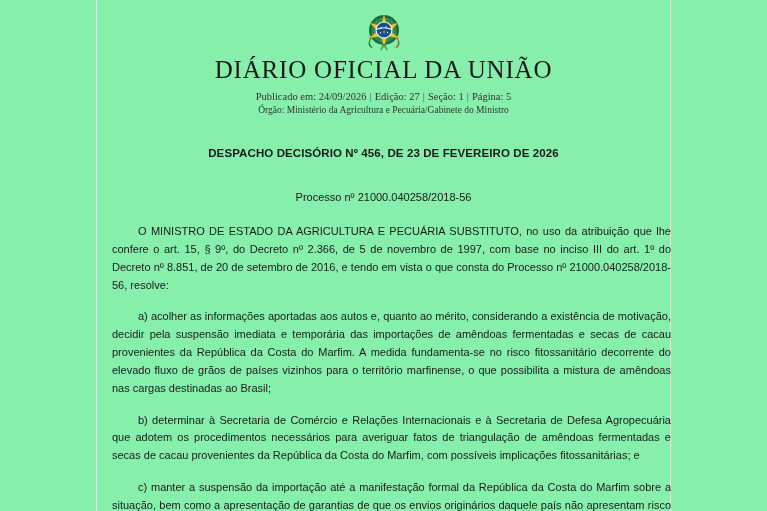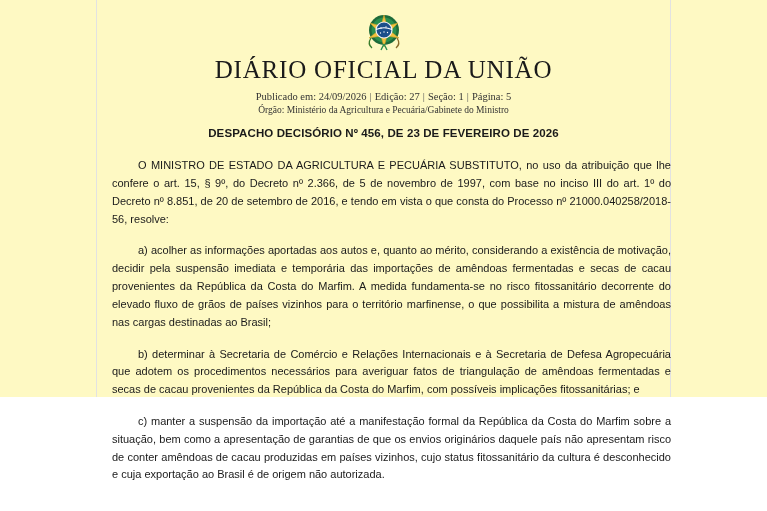--- a/index.html
+++ b/index.html
@@ -10,23 +10,23 @@
     width: 767px;
     height: 511px;
     background: #ffffff;
     font-family: "Liberation Sans", sans-serif;
     color: #222222;
     overflow: hidden;
   }
   .page {
     position: relative;
     width: 767px;
-    height: 397px;
+    height: 511px;
     box-sizing: border-box;
-    background: #fef9c3;
+    background: #86efac;
   }
   .side-rule {
     position: absolute;
     top: 0;
     bottom: 0;
     width: 1px;
     background: #e2e2e2;
   }
   .side-rule.left { left: 96px; }
   .side-rule.right { right: 96px; }
@@ -68,31 +68,31 @@
     line-height: 1.45;
   }
   .meta-line span.sep { padding: 0 3px; color: #555; }
 
   .org-line {
     text-align: center;
     font-family: "Liberation Serif", serif;
     font-size: 9.5px;
     color: #333333;
     margin-top: 1px;
-    margin-bottom: 12px;
+    margin-bottom: 32px;
   }
 
   
   .doc-title {
     text-align: center;
     font-size: 11.5px;
     font-weight: bold;
     color: #1a1a1a;
     letter-spacing: 0.1px;
-    margin-bottom: 18px;
+    margin-bottom: 32px;
   }
   .process-line {
     text-align: center;
     font-size: 11px;
     color: #1a1a1a;
     margin-bottom: 20px;
   }
 
   
   p.body-par {
@@ -141,20 +141,21 @@
     <div class="masthead">DIÁRIO OFICIAL DA UNIÃO</div>
 
     <div class="meta-line">
       <span>Publicado em: 24/09/2026</span><span class="sep">|</span><span>Edição: 27</span><span class="sep">|</span><span>Seção: 1</span><span class="sep">|</span><span>Página: 5</span>
     </div>
 
     <div class="org-line">Órgão: Ministério da Agricultura e Pecuária/Gabinete do Ministro</div>
 
     <div class="doc-title">DESPACHO DECISÓRIO Nº 456, DE 23 DE FEVEREIRO DE 2026</div>
 
+    <div class="process-line">Processo nº 21000.040258/2018-56</div>
 
     <p class="body-par">O MINISTRO DE ESTADO DA AGRICULTURA E PECUÁRIA SUBSTITUTO, no uso da atribuição que lhe confere o art. 15, § 9º, do Decreto nº 2.366, de 5 de novembro de 1997, com base no inciso III do art. 1º do Decreto nº 8.851, de 20 de setembro de 2016, e tendo em vista o que consta do Processo nº 21000.040258/2018-56, resolve:</p>
     <p class="body-par">a) acolher as informações aportadas aos autos e, quanto ao mérito, considerando a existência de motivação, decidir pela suspensão imediata e temporária das importações de amêndoas fermentadas e secas de cacau provenientes da República da Costa do Marfim. A medida fundamenta-se no risco fitossanitário decorrente do elevado fluxo de grãos de países vizinhos para o território marfinense, o que possibilita a mistura de amêndoas nas cargas destinadas ao Brasil;</p>
     <p class="body-par">b) determinar à Secretaria de Comércio e Relações Internacionais e à Secretaria de Defesa Agropecuária que adotem os procedimentos necessários para averiguar fatos de triangulação de amêndoas fermentadas e secas de cacau provenientes da República da Costa do Marfim, com possíveis implicações fitossanitárias; e</p>
     <p class="body-par">c) manter a suspensão da importação até a manifestação formal da República da Costa do Marfim sobre a situação, bem como a apresentação de garantias de que os envios originários daquele país não apresentam risco de conter amêndoas de cacau produzidas em países vizinhos, cujo status fitossanitário da cultura é desconhecido e cuja exportação ao Brasil é de origem não autorizada.</p>
 
   </div>
 </div>
 
 </body></html>

